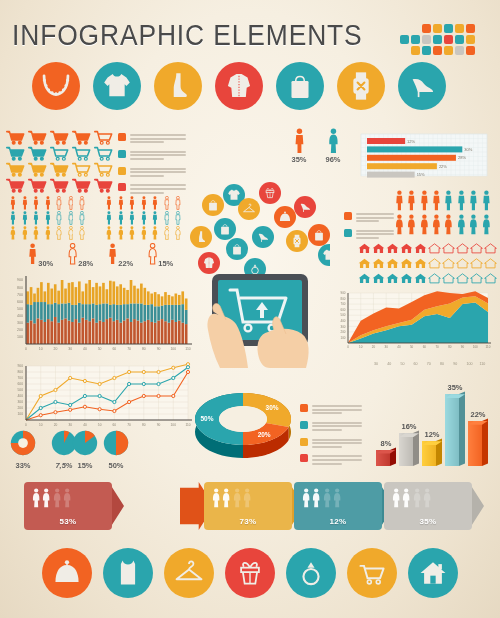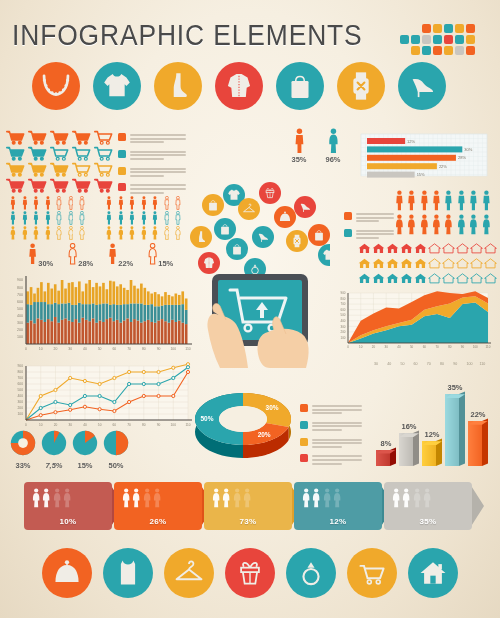--- a/index.html
+++ b/index.html
@@ -718,21 +718,21 @@
         <line x1="20" y1="8" x2="20" y2="62" stroke="#4a4540" stroke-width="1"></line>
       </svg>
   </div>
 
   <div class="abs" id="smallpies" style="left:8px;top:430px;">
       <div style="position: absolute; width: 30px; text-align: center; left: 0px;"><svg width="26" height="26" viewBox="0 0 32 32">
           <circle cx="16" cy="16" r="15" fill="#2aa5ad"></circle>
           <path d="M16 16 L16 1 A15 15 0 1 1 1 16.000000000000004 Z" fill="#f26322"></path>
           <circle cx="16" cy="16" r="6" fill="#f6efe1"></circle>
         </svg><div class="pct" style="margin-top: 1px;">33%</div></div>
-      <div style="position: absolute; width: 30px; text-align: center; left: 31px; font-style: italic;"><svg width="26" height="26" viewBox="0 0 32 32">
+      <div style="position: absolute; width: 30px; text-align: center; left: 41px; font-style: italic;"><svg width="26" height="26" viewBox="0 0 32 32">
           <circle cx="16" cy="16" r="15" fill="#2aa5ad"></circle>
           <path d="M16 16 L16 1 A15 15 0 0 1 22.8098574960932 2.6349021371744836 Z" fill="#f26322"></path>
         </svg><div class="pct" style="margin-top: 1px;">7,5%</div></div>
       <div style="position: absolute; width: 30px; text-align: center; left: 62px;"><svg width="26" height="26" viewBox="0 0 32 32">
           <circle cx="16" cy="16" r="15" fill="#2aa5ad"></circle>
           <path d="M16 16 L16 1 A15 15 0 0 1 28.135254915624213 7.183221215612903 Z" fill="#f26322"></path>
         </svg><div class="pct" style="margin-top: 1px;">15%</div></div>
       <div style="position: absolute; width: 30px; text-align: center; left: 93px;"><svg width="26" height="26" viewBox="0 0 32 32">
           <circle cx="16" cy="16" r="15" fill="#2aa5ad"></circle>
           <path d="M16 16 L16 1 A15 15 0 0 1 16 31 Z" fill="#f26322"></path>
@@ -1297,44 +1297,23 @@
           </svg>
           <svg width="8.4" height="20" viewBox="0 0 10 24" style="opacity: 0.5;">
             <circle cx="5" cy="3" r="2.5" fill="rgba(255,255,255,.45)" stroke="rgba(255,255,255,.45)" stroke-width="0"></circle>
             <path d="M5 6 C1.5 6, 1 10, 1.2 15 L3 15 L2.6 23 L7.4 23 L7 15 L8.8 15 C9 10, 8.5 6, 5 6 Z" fill="rgba(255,255,255,.45)" stroke="rgba(255,255,255,.45)" stroke-width="0"></path>
           </svg>
           <svg width="8.4" height="20" viewBox="0 0 10 24" style="opacity: 0.5;">
             <circle cx="5" cy="3" r="2.5" fill="rgba(255,255,255,.45)" stroke="rgba(255,255,255,.45)" stroke-width="0"></circle>
             <path d="M5 6 C1.5 6, 1 10, 1.2 15 L3 15 L2.6 23 L7.4 23 L7 15 L8.8 15 C9 10, 8.5 6, 5 6 Z" fill="rgba(255,255,255,.45)" stroke="rgba(255,255,255,.45)" stroke-width="0"></path>
           </svg>
         </div>
-        <div class="lbl">10%</div>
+        <div class="lbl">53%</div>
       </div>
       <div class="chev" style="left: 156px; background: rgb(224, 82, 24); clip-path: polygon(0% 12%, 55% 12%, 55% 0%, 100% 50%, 55% 100%, 55% 88%, 0% 88%);"></div>
-      <div class="arrowcell" style="left: 90px; width: 88px; background: rgb(242, 99, 34);">
-        <div style="position: absolute; left: 8px; top: 6px; display: flex; gap: 2px;">
-          <svg width="8.4" height="20" viewBox="0 0 10 24" style="opacity: 0.95;">
-            <circle cx="5" cy="3" r="2.5" fill="#ffffff" stroke="#ffffff" stroke-width="0"></circle>
-            <path d="M5 6 C1.5 6, 1 10, 1.2 15 L3 15 L2.6 23 L7.4 23 L7 15 L8.8 15 C9 10, 8.5 6, 5 6 Z" fill="#ffffff" stroke="#ffffff" stroke-width="0"></path>
-          </svg>
-          <svg width="8.4" height="20" viewBox="0 0 10 24" style="opacity: 0.95;">
-            <circle cx="5" cy="3" r="2.5" fill="#ffffff" stroke="#ffffff" stroke-width="0"></circle>
-            <path d="M5 6 C1.5 6, 1 10, 1.2 15 L3 15 L2.6 23 L7.4 23 L7 15 L8.8 15 C9 10, 8.5 6, 5 6 Z" fill="#ffffff" stroke="#ffffff" stroke-width="0"></path>
-          </svg>
-          <svg width="8.4" height="20" viewBox="0 0 10 24" style="opacity: 0.5;">
-            <circle cx="5" cy="3" r="2.5" fill="rgba(255,255,255,.45)" stroke="rgba(255,255,255,.45)" stroke-width="0"></circle>
-            <path d="M5 6 C1.5 6, 1 10, 1.2 15 L3 15 L2.6 23 L7.4 23 L7 15 L8.8 15 C9 10, 8.5 6, 5 6 Z" fill="rgba(255,255,255,.45)" stroke="rgba(255,255,255,.45)" stroke-width="0"></path>
-          </svg>
-          <svg width="8.4" height="20" viewBox="0 0 10 24" style="opacity: 0.5;">
-            <circle cx="5" cy="3" r="2.5" fill="rgba(255,255,255,.45)" stroke="rgba(255,255,255,.45)" stroke-width="0"></circle>
-            <path d="M5 6 C1.5 6, 1 10, 1.2 15 L3 15 L2.6 23 L7.4 23 L7 15 L8.8 15 C9 10, 8.5 6, 5 6 Z" fill="rgba(255,255,255,.45)" stroke="rgba(255,255,255,.45)" stroke-width="0"></path>
-          </svg>
-        </div>
-        <div class="lbl">26%</div>
-      </div>
       <div class="chev" style="left: 246px; background: rgb(224, 160, 43); clip-path: polygon(0% 12%, 55% 12%, 55% 0%, 100% 50%, 55% 100%, 55% 88%, 0% 88%);"></div>
       <div class="arrowcell" style="left: 180px; width: 88px; background: rgb(234, 181, 74);">
         <div style="position: absolute; left: 8px; top: 6px; display: flex; gap: 2px;">
           <svg width="8.4" height="20" viewBox="0 0 10 24" style="opacity: 0.95;">
             <circle cx="5" cy="3" r="2.5" fill="#ffffff" stroke="#ffffff" stroke-width="0"></circle>
             <path d="M5 6 C1.5 6, 1 10, 1.2 15 L3 15 L2.6 23 L7.4 23 L7 15 L8.8 15 C9 10, 8.5 6, 5 6 Z" fill="#ffffff" stroke="#ffffff" stroke-width="0"></path>
           </svg>
           <svg width="8.4" height="20" viewBox="0 0 10 24" style="opacity: 0.95;">
             <circle cx="5" cy="3" r="2.5" fill="#ffffff" stroke="#ffffff" stroke-width="0"></circle>
             <path d="M5 6 C1.5 6, 1 10, 1.2 15 L3 15 L2.6 23 L7.4 23 L7 15 L8.8 15 C9 10, 8.5 6, 5 6 Z" fill="#ffffff" stroke="#ffffff" stroke-width="0"></path>

